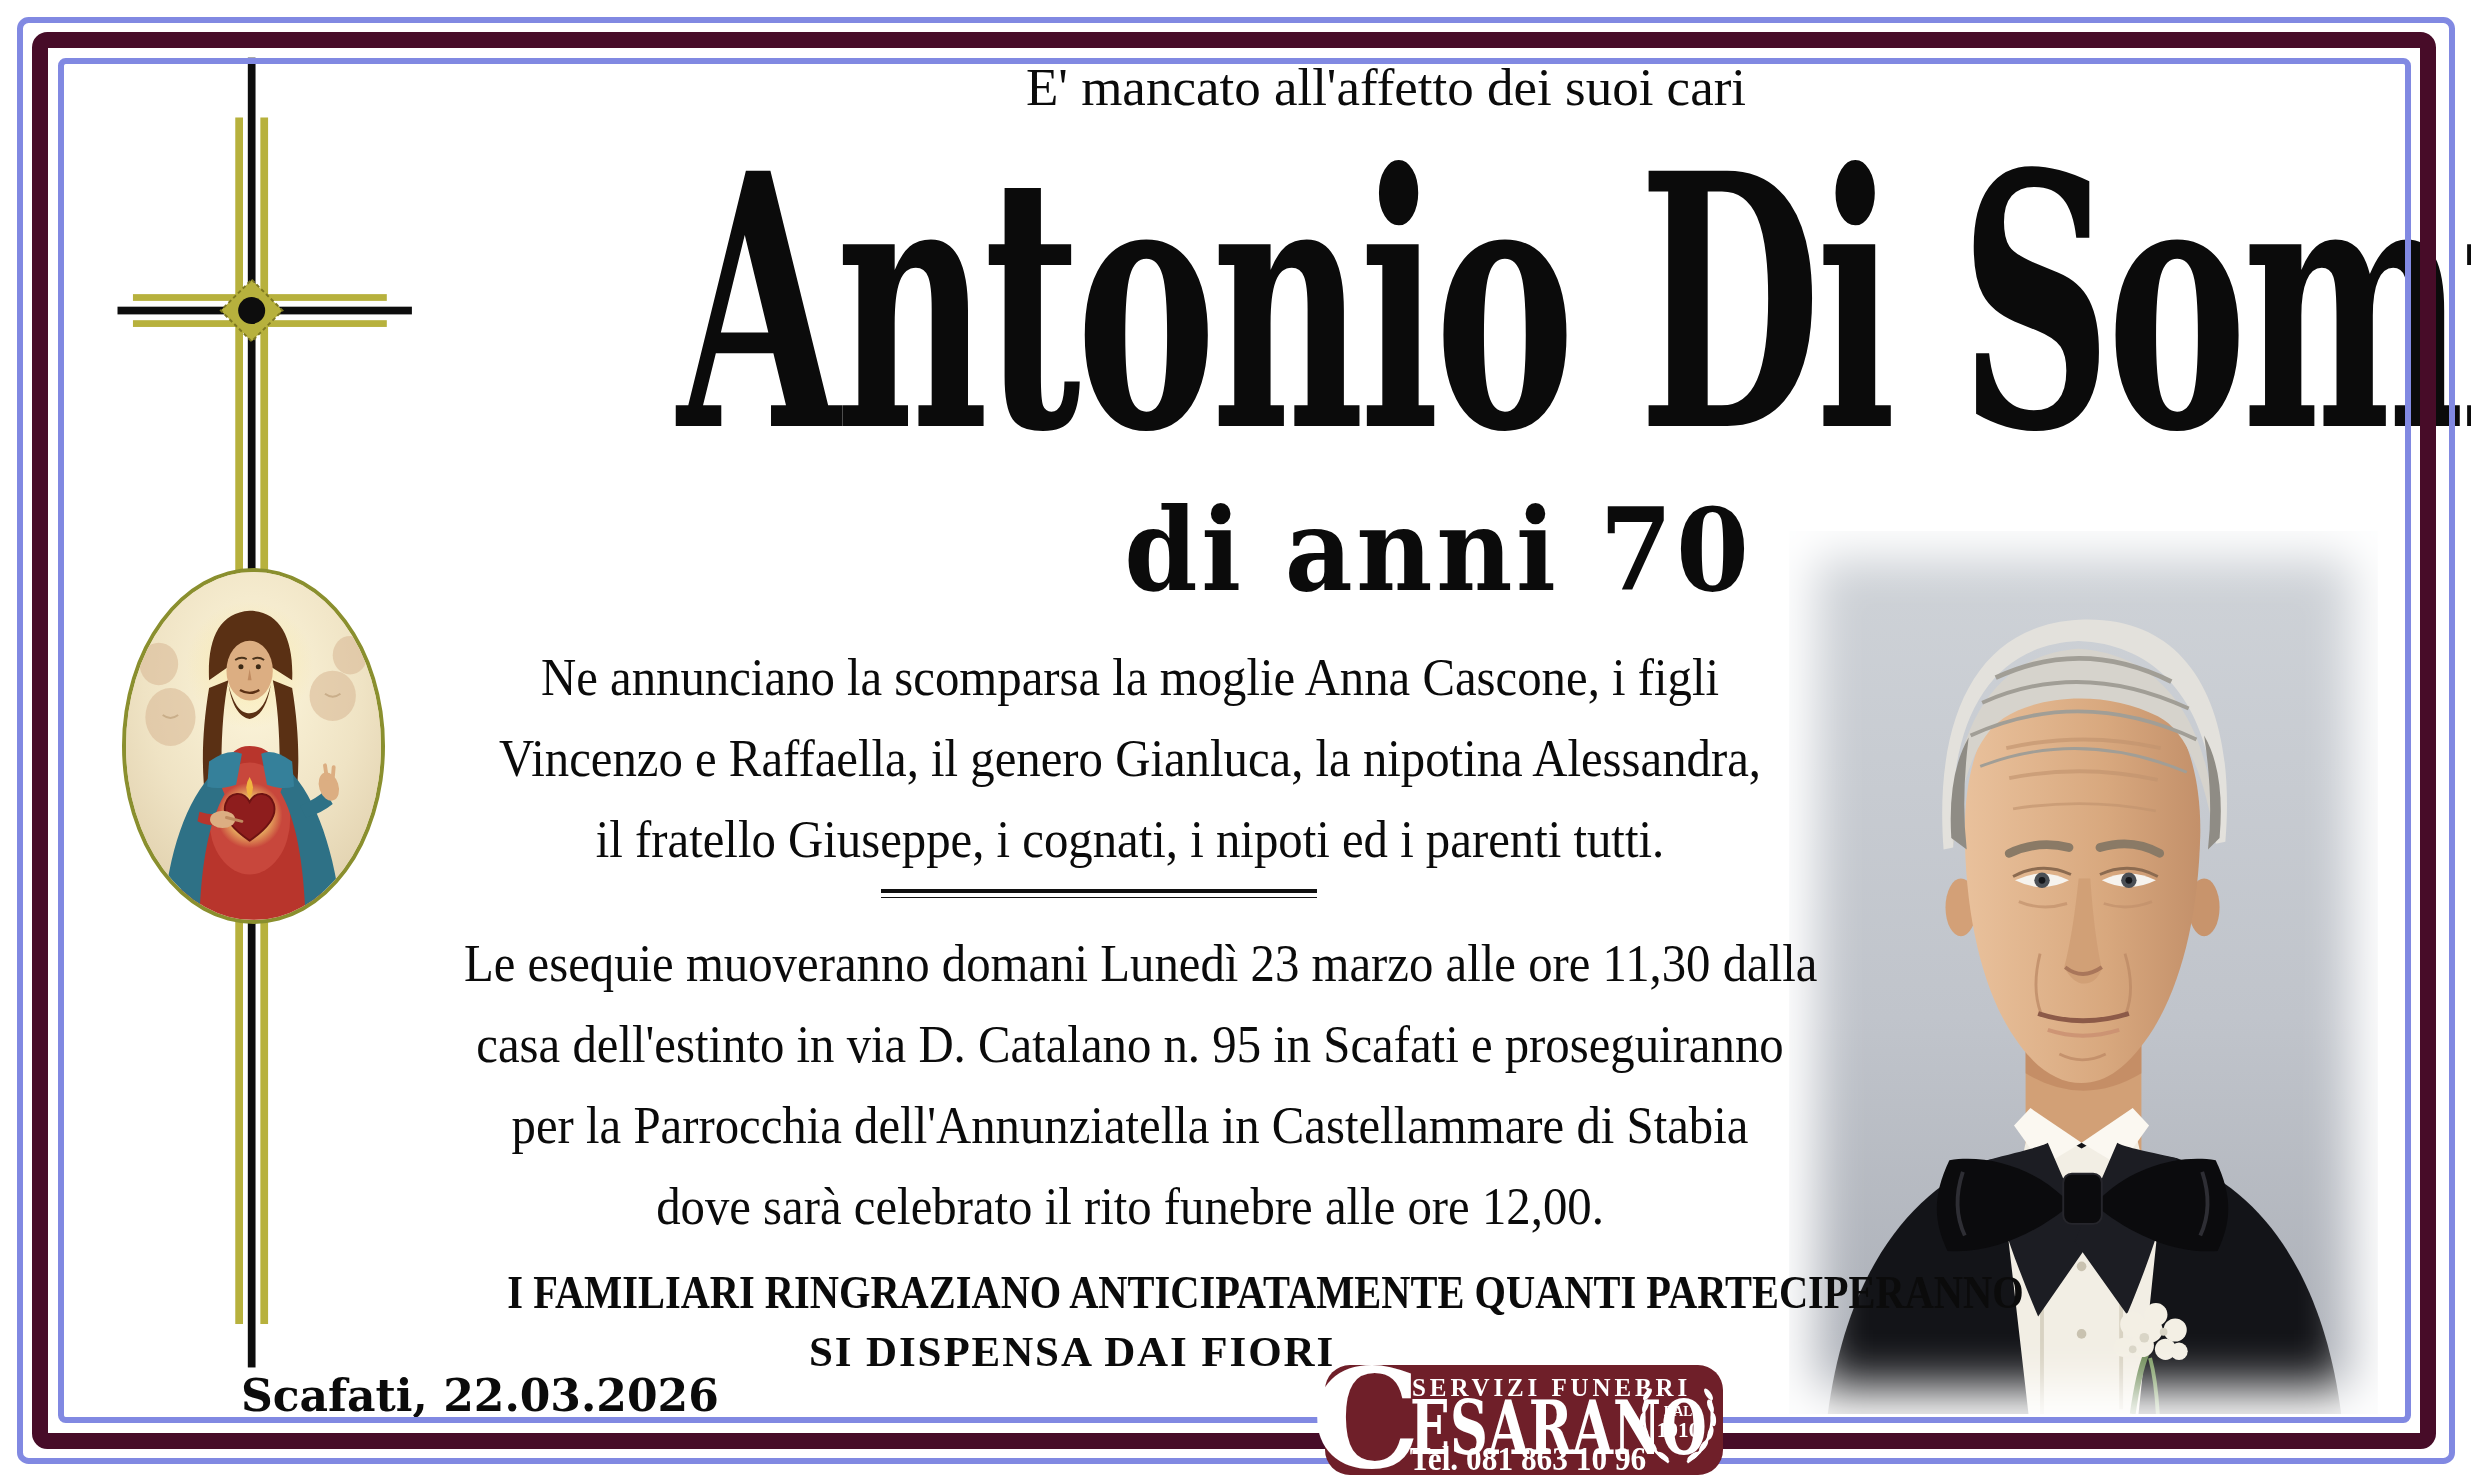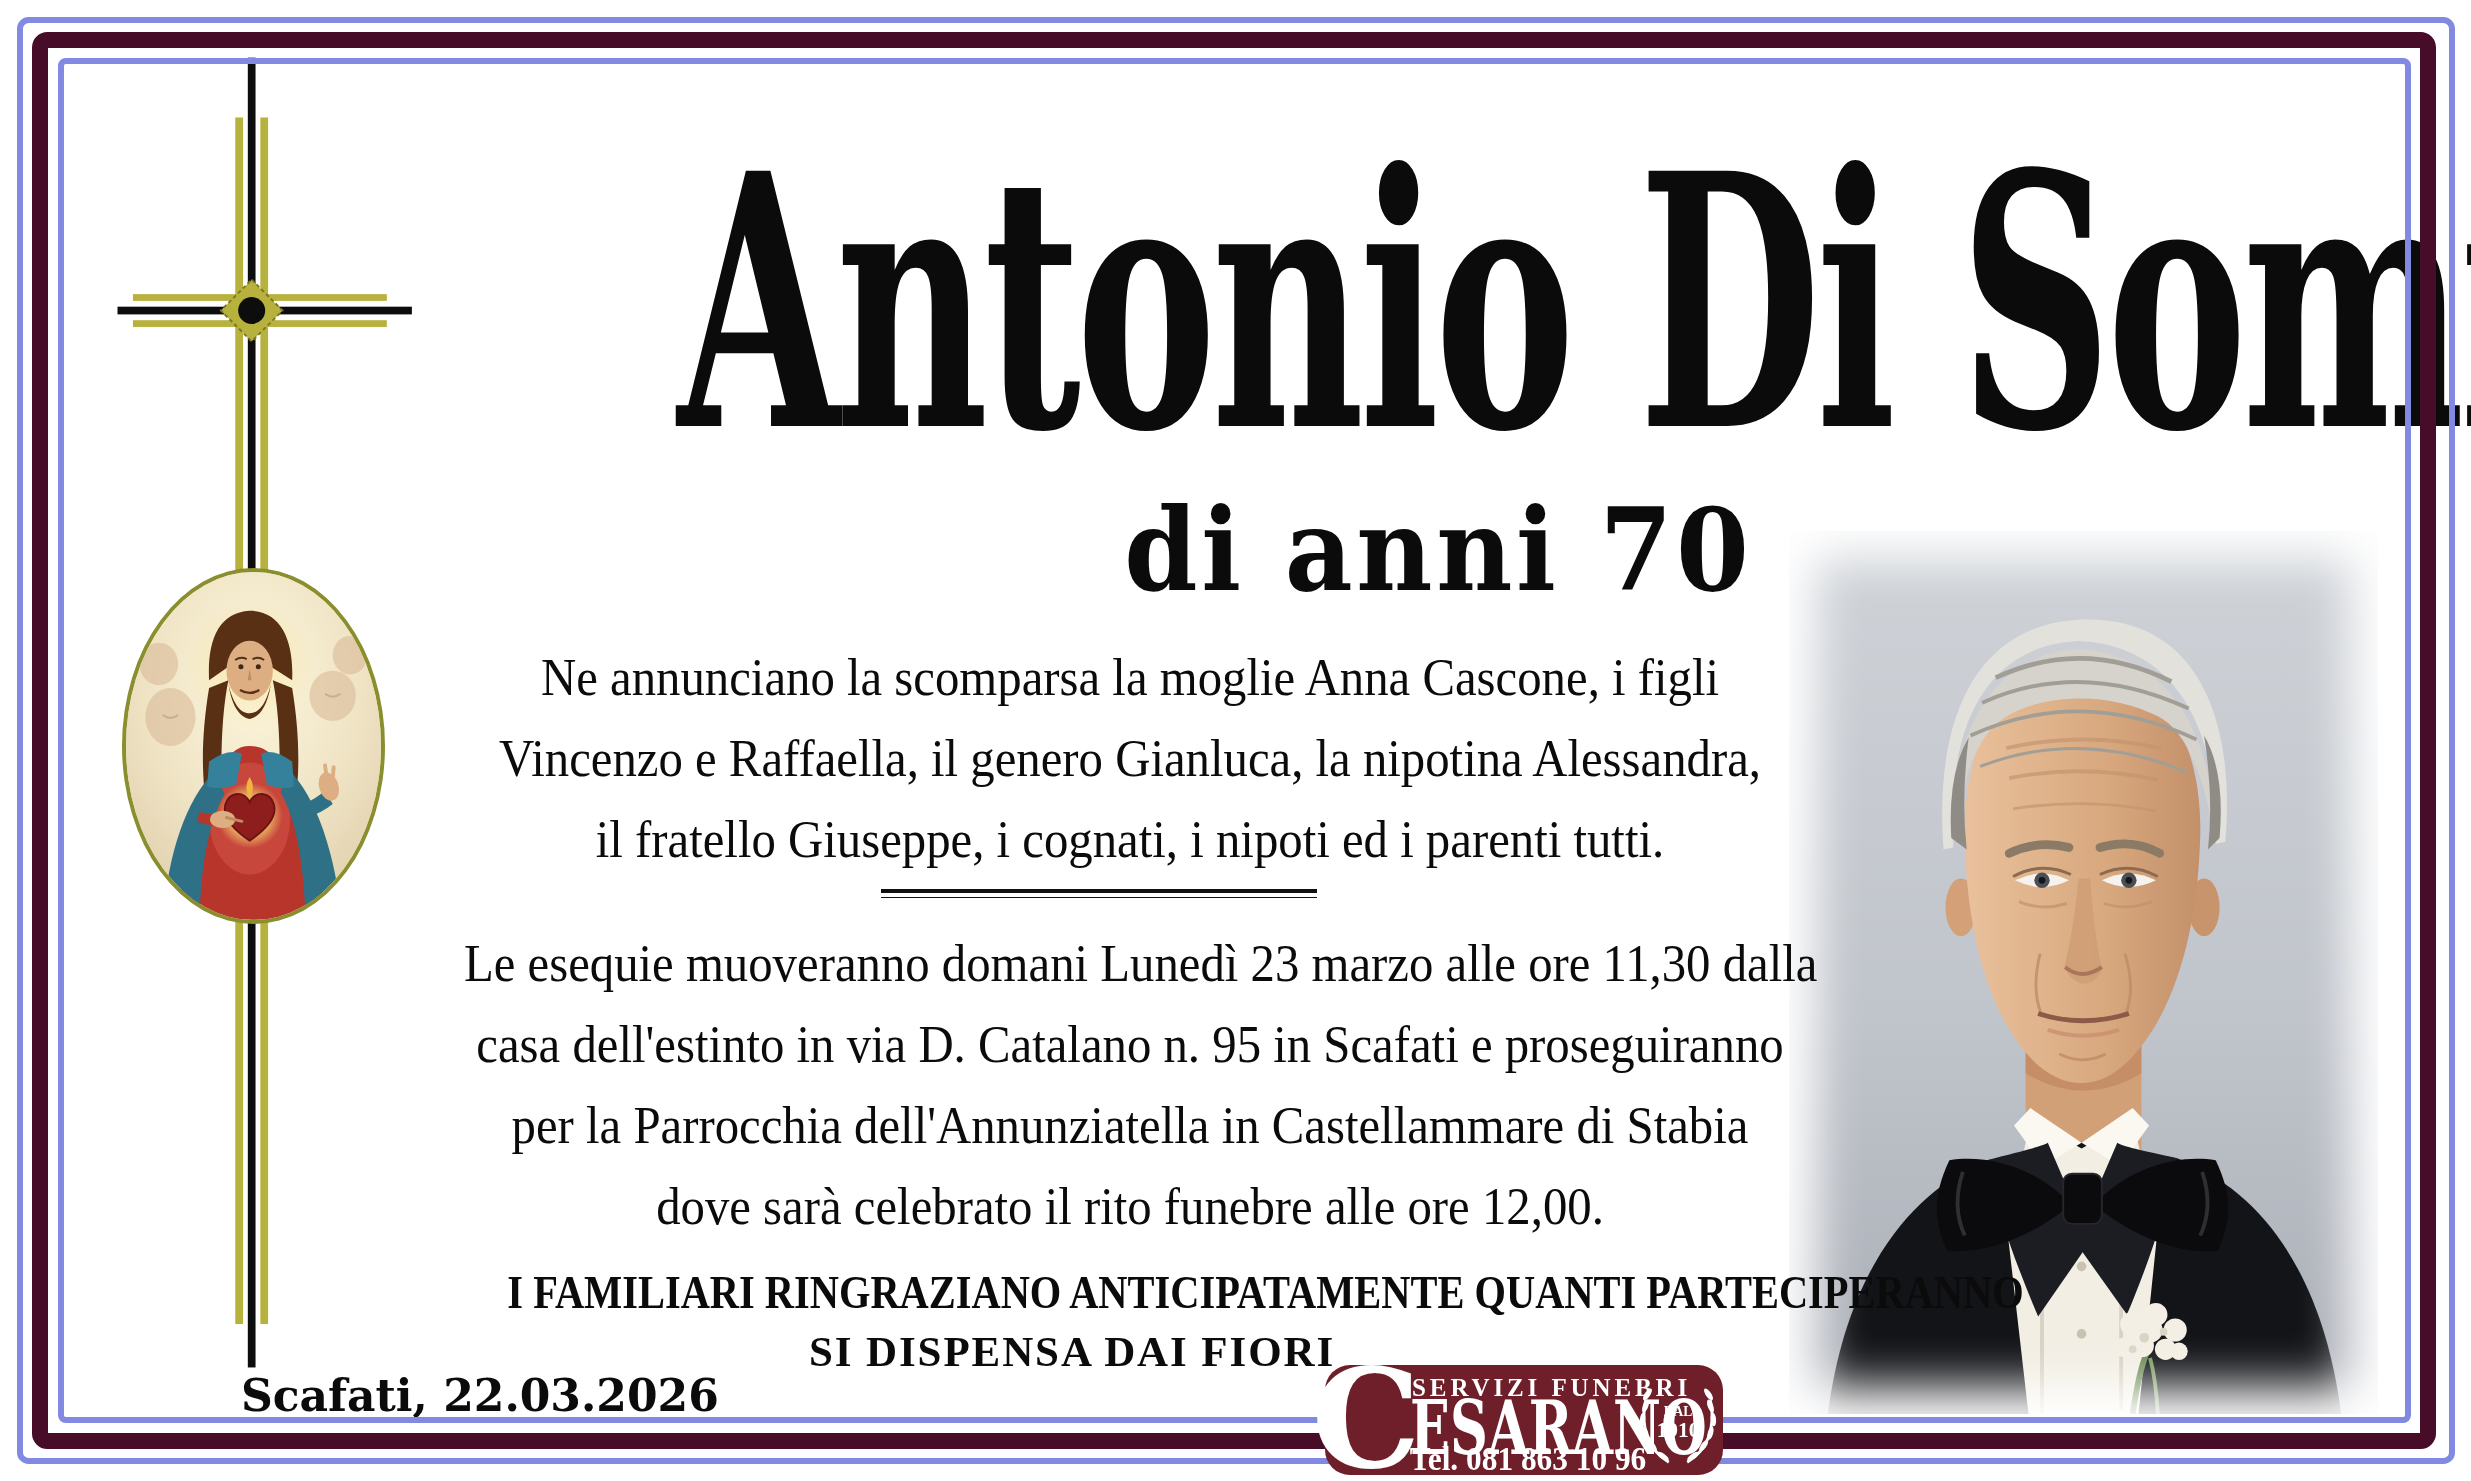--- a/index.html
+++ b/index.html
@@ -231,20 +231,21 @@
         </g>
         <g fill="#d9d5c6">
           <circle cx="368" cy="836" r="5"></circle>
             <circle cx="388" cy="830" r="4"></circle>
             <circle cx="356" cy="848" r="4"></circle>
         </g>
       </g>
     </svg>
   </div>
 
+  <div class="txt intro">E' mancato all'affetto dei suoi cari</div>
   <div class="txt title">Antonio Di Somma</div>
   <div class="txt age">di anni 70</div>
 
   <div class="txt body-block">
     <div>Ne annunciano la scomparsa la moglie Anna Cascone, i figli</div>
     <div>Vincenzo e Raffaella, il genero Gianluca, la nipotina Alessandra,</div>
     <div>il fratello Giuseppe, i cognati, i nipoti ed i parenti tutti.</div>
   </div>
 
   <div class="sep"></div>

